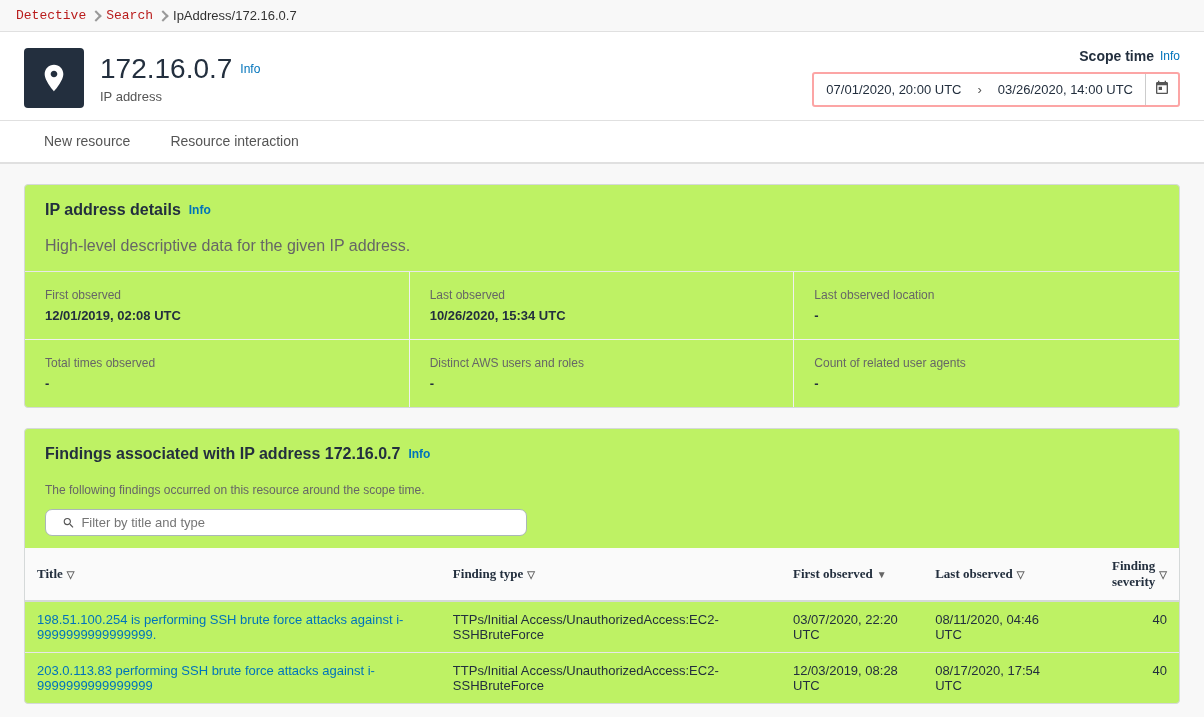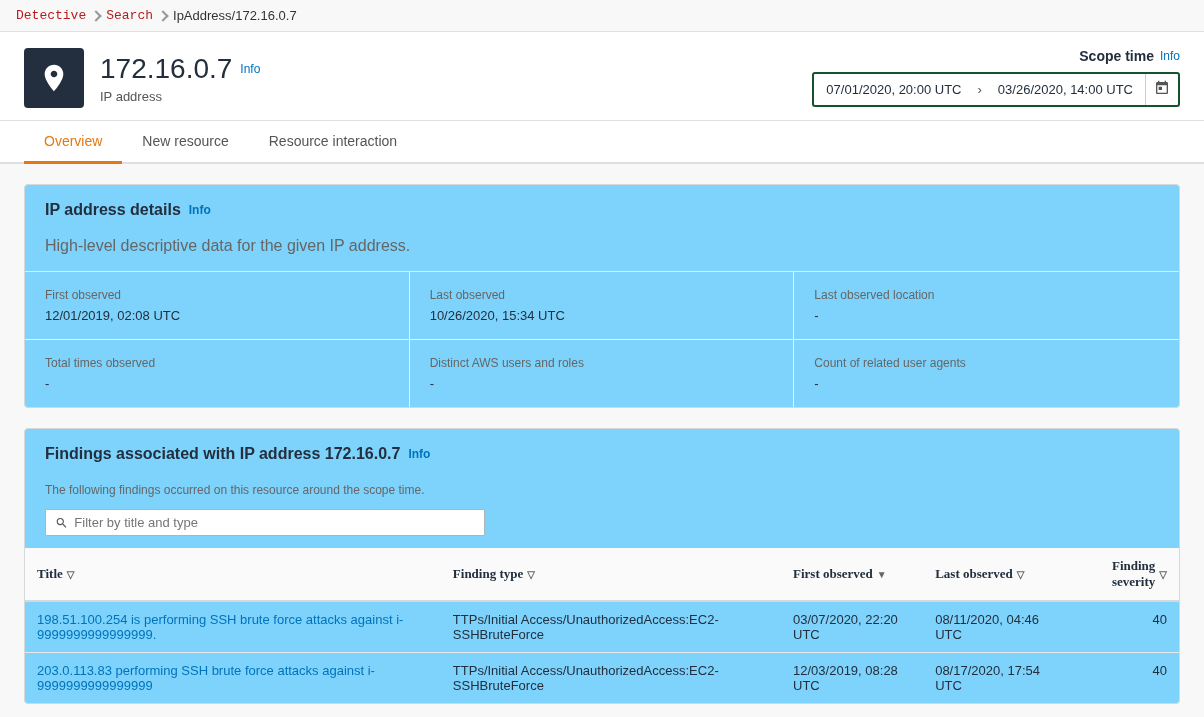--- a/index.html
+++ b/index.html
@@ -16,53 +16,53 @@
     .ip-icon { width: 60px; height: 60px; background: #232f3e; border-radius: 4px; display: flex; align-items: center; justify-content: center; }
     .ip-icon svg { fill: white; }
     .page-title-block h1 { font-size: 28px; font-weight: 400; color: #232f3e; display: flex; align-items: center; gap: 8px; }
     .page-title-block .subtitle { font-size: 13px; color: #555; margin-top: 4px; }
     .info-link { color: #0073bb; font-size: 12px; text-decoration: none; }
 
     
     .scope-time { text-align: right; }
     .scope-time-header { display: flex; align-items: center; justify-content: flex-end; gap: 6px; margin-bottom: 8px; }
     .scope-time-label { font-size: 14px; font-weight: 600; color: #232f3e; }
-    .scope-time-range { display: flex; align-items: center; border: 2px solid #14532d; border-radius: 3px; background: #fff; }
+    .scope-time-range { display: flex; align-items: center; border: 2px solid #fca5a5; border-radius: 3px; background: #fff; }
     .scope-time-range .date-part { padding: 6px 12px; font-size: 13px; }
     .scope-time-range .arrow { color: #555; padding: 0 4px; }
     .scope-time-range .cal-btn { padding: 6px 8px; border-left: 1px solid #ccc; cursor: pointer; }
 
     
     .tabs { display: flex; border-bottom: 2px solid #e0e0e0; background: #fff; padding: 0 24px; }
     .tab { padding: 12px 20px; font-size: 14px; cursor: pointer; border-bottom: 3px solid transparent; margin-bottom: -2px; color: #555; }
     .tab.active { color: #e47911; border-bottom-color: #e47911; font-weight: 500; }
 
     
     .content { padding: 20px 24px; background: #f8f8f8; min-height: 500px; }
 
     
-    .card { background: #7dd3fc; border: 1px solid #d5d9d9; border-radius: 4px; margin-bottom: 20px; }
+    .card { background: #bef264; border: 1px solid #d5d9d9; border-radius: 4px; margin-bottom: 20px; }
     .card-header { padding: 16px 20px; border-bottom: 1px solid #e8e8e8; }
     .card-header h2 { font-size: 16px; font-weight: 600; display: flex; align-items: center; gap: 8px; }
     .card-header .desc { font-size: 16px; color: #666; margin-top: 18px; }
 
     
     .details-grid { display: grid; grid-template-columns: 1fr 1fr 1fr; gap: 0; }
     .detail-cell { padding: 16px 20px; border-right: 1px solid #f0f0f0; border-bottom: 1px solid #f0f0f0; }
     .detail-cell:nth-child(3n) { border-right: none; }
     .detail-cell:nth-last-child(-n+3) { border-bottom: none; }
     .detail-label { font-size: 12px; color: #666; margin-bottom: 6px; }
-    .detail-value { font-size: 13px; color: #232f3e; }
+    .detail-value { font-size: 13px; color: #232f3e; font-weight: bold; }
 
     
     .findings-header { padding: 16px 20px 12px; }
     .findings-header h2 { font-size: 16px; font-weight: 600; display: flex; align-items: center; gap: 8px; }
     .findings-desc { font-size: 12px; color: #666; margin-top: 20px; }
     .filter-bar { padding: 0 20px 12px; }
-    .filter-input { display: flex; align-items: center; gap: 6px; border: 1px solid #aab7b8; border-radius: 1px; padding: 5px 9px; background: #fff; width: 440px; }
+    .filter-input { display: flex; align-items: center; gap: 6px; border: 1px solid #aab7b8; border-radius: 7px; padding: 5px 16px; background: #fff; width: 482px; }
     .filter-input input { border: none; outline: none; font-size: 13px; width: 100%; color: #555; }
 
     
     .findings-table { width: 100%; border-collapse: collapse; }
     .findings-table th { padding: 10px 12px; text-align: left; font-size: 13px; font-weight: 600; color: #232f3e; border-bottom: 2px solid #d5d9d9; background: #fafafa; user-select: none; font-family: Liberation Serif, serif; }
     .findings-table th .th-inner { display: flex; align-items: center; gap: 4px; }
     .sort-icon { font-size: 10px; color: #666; }
     .findings-table td { padding: 10px 12px; font-size: 13px; border-bottom: 1px solid #e8e8e8; vertical-align: top; }
     .findings-table tr:last-child td { border-bottom: none; }
     .finding-link { color: #0073bb; text-decoration: none; }
@@ -110,21 +110,20 @@
       <span class="cal-btn">
         <svg width="16" height="16" viewBox="0 0 24 24" fill="#555">
           <path d="M19 3h-1V1h-2v2H8V1H6v2H5c-1.11 0-1.99.9-1.99 2L3 19c0 1.1.89 2 2 2h14c1.1 0 2-.9 2-2V5c0-1.1-.9-2-2-2zm0 16H5V8h14v11zM7 10h5v5H7z"></path>
         </svg>
       </span>
     </div>
   </div>
 </div>
 
 <div class="tabs">
-  <div class="tab active">Overview</div>
   <div class="tab">New resource</div>
   <div class="tab">Resource interaction</div>
 </div>
 
 <div class="content">
 
   <div class="card">
     <div class="card-header">
       <h2>
         <span>IP address details</span>

